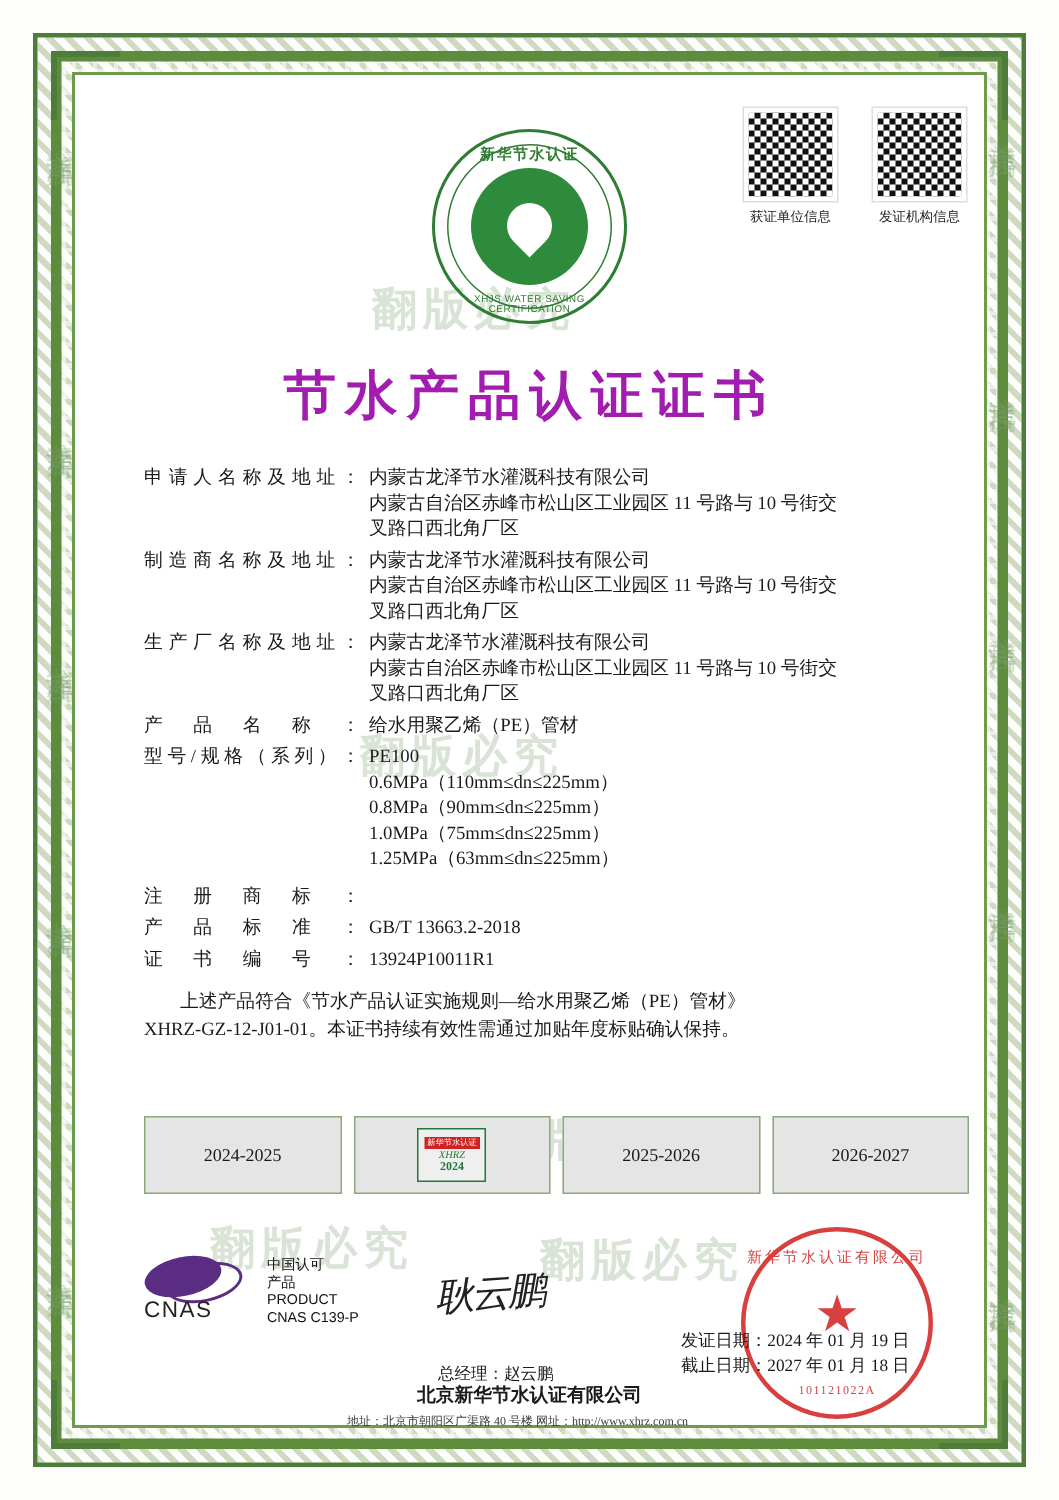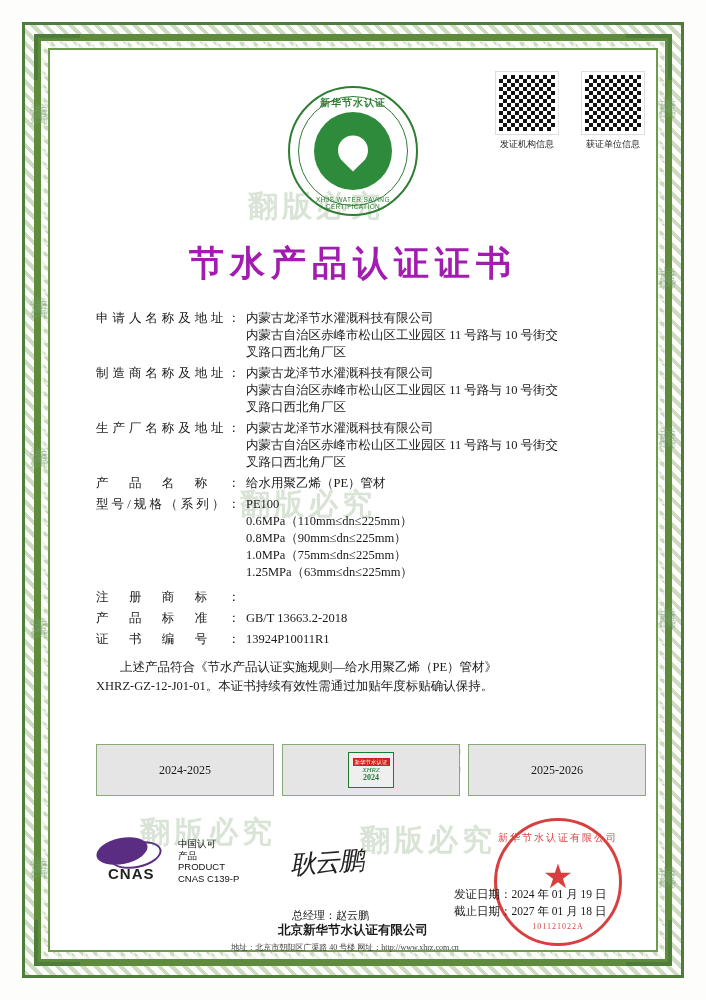--- a/index.html
+++ b/index.html
@@ -247,24 +247,23 @@
   }
   .cnas-logo .oval2 {
     position: absolute; left: 14px; top: 6px;
     width: 52px; height: 26px;
     border-radius: 50%;
     border: 2px solid #5b2d82;
     transform: rotate(-12deg);
   }
   .cnas-logo .word {
     position: absolute; left: 0; bottom: 0;
-    font-size: 15px; font-weight: bold; color: #222;
+    font-size: 15px; font-weight: normal; color: #222;
     font-family: "Liberation Sans", sans-serif;
     letter-spacing: 1px;
-    margin-left: 12px;
   }
   .cnas-txt {
     font-size: 9.5px; line-height: 11.5px;
     font-family: "Liberation Sans", sans-serif;
     color: #111;
     padding-top: 2px;
   }
 
   .signature {
     position: absolute;
@@ -355,25 +354,25 @@
 
   <div class="wm-big b1">翻版必究</div>
   <div class="wm-big b2">翻版必究</div>
   <div class="wm-big b3">翻版必究</div>
   <div class="wm-big b4">翻版必究</div>
   <div class="wm-big b5">翻版必究</div>
 
   <div class="qr-wrap">
     <div class="qr-block">
       <div class="qr"></div>
-      <div class="qr-cap">发证机构信息</div>
+      <div class="qr-cap">获证单位信息</div>
     </div>
     <div class="qr-block">
       <div class="qr"></div>
-      <div class="qr-cap">获证单位信息</div>
+      <div class="qr-cap">发证机构信息</div>
     </div>
   </div>
 
   <div class="emblem">
     <div class="ring"></div>
     <div class="ring2"></div>
     <div class="disc"></div>
     <div class="drop"></div>
     <div class="ctxt">新华节水认证</div>
     <div class="btxt">XHJS WATER SAVING CERTIFICATION</div>
@@ -455,20 +454,23 @@
     <div class="ybox stamped">
       <div class="stamp">
         <span class="s1">新华节水认证</span>
         <span class="s2">XHRZ</span>
         <span class="s3">2024</span>
       </div>
     </div>
     <div class="ybox">
       <span>2025-2026</span>
     </div>
+    <div class="ybox">
+      <span>2026-2027</span>
+    </div>
   </div>
 
   <div class="cnas">
     <div class="cnas-logo">
       <div class="oval"></div>
       <div class="oval2"></div>
       <div class="word">CNAS</div>
     </div>
     <div class="cnas-txt">
       <div>中国认可</div>

